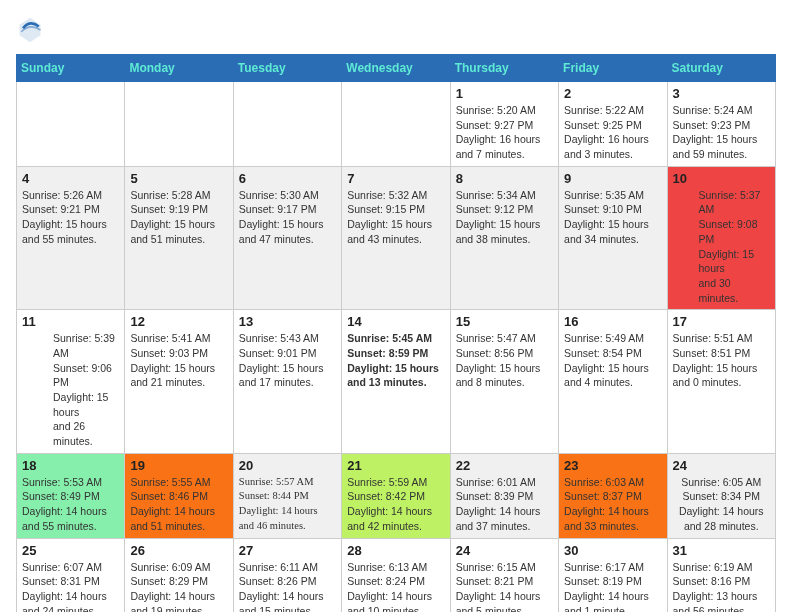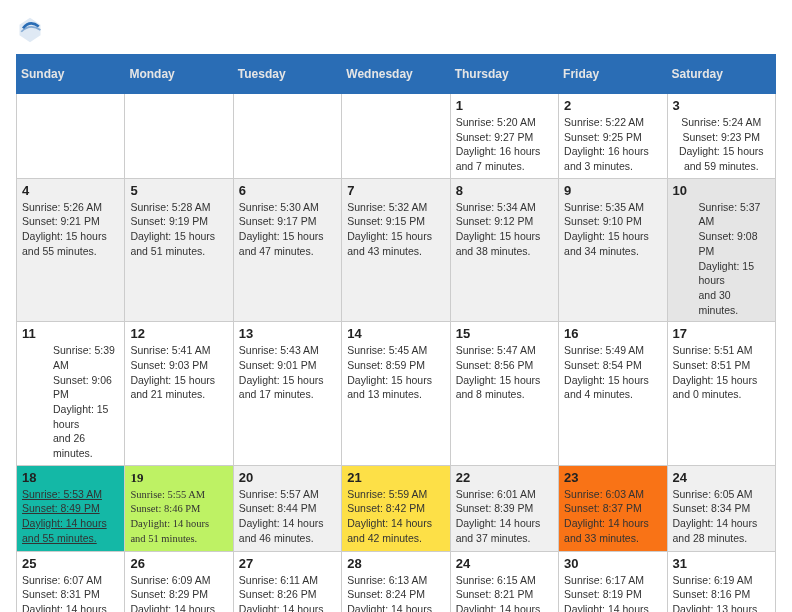--- a/index.html
+++ b/index.html
@@ -44,22 +44,22 @@
       font-size: 14px;
       color: #555;
     }
     .calendar {
       width: 100%;
       border-collapse: collapse;
       font-size: 11px;
     }
     .calendar th {
       background-color: #2a6db5;
-      color: #e5e5e5;
-      padding: 12px 4px;
+      color: #5eead4;
+      padding: 6px 4px;
       text-align: left;
       font-size: 12px;
       border: 1px solid #2a6db5;
     }
     .calendar td {
       border: 1px solid #ccc;
       vertical-align: top;
       padding: 4px 5px;
       width: 108px;
       min-height: 80px;
@@ -131,21 +131,21 @@
         </td>
         <td>
           <div class="day-number">2</div>
           <div class="day-info" style="white-space: pre-line;">Sunrise: 5:22 AM
 Sunset: 9:25 PM
 Daylight: 16 hours
 and 3 minutes.</div>
         </td>
         <td>
           <div class="day-number">3</div>
-          <div class="day-info" style="white-space: pre-line; text-align: center;">Sunrise: 5:24 AM
+          <div class="day-info" style="white-space: pre-line;">Sunrise: 5:24 AM
 Sunset: 9:23 PM
 Daylight: 15 hours
 and 59 minutes.</div>
         </td>
       </tr>
       <tr>
         <td style="background: rgb(240, 240, 240);">
           <div class="day-number">4</div>
           <div class="day-info" style="white-space: pre-line;">Sunrise: 5:26 AM
 Sunset: 9:21 PM
@@ -180,21 +180,21 @@
 Daylight: 15 hours
 and 38 minutes.</div>
         </td>
         <td style="background: rgb(240, 240, 240);">
           <div class="day-number">9</div>
           <div class="day-info" style="white-space: pre-line;">Sunrise: 5:35 AM
 Sunset: 9:10 PM
 Daylight: 15 hours
 and 34 minutes.</div>
         </td>
-        <td style="background: #e5e5e5;">
+        <td style="background: #ef4444;">
           <div class="day-number">10</div>
           <div class="day-info" style="white-space: pre-line; margin-left: 26px;">Sunrise: 5:37 AM
 Sunset: 9:08 PM
 Daylight: 15 hours
 and 30 minutes.</div>
         </td>
       </tr>
       <tr>
         <td>
           <div class="day-number">11</div>
@@ -212,21 +212,21 @@
         </td>
         <td>
           <div class="day-number">13</div>
           <div class="day-info" style="white-space: pre-line;">Sunrise: 5:43 AM
 Sunset: 9:01 PM
 Daylight: 15 hours
 and 17 minutes.</div>
         </td>
         <td>
           <div class="day-number">14</div>
-          <div class="day-info" style="white-space: pre-line;">Sunrise: 5:45 AM
+          <div class="day-info" style="white-space: pre-line; font-weight: bold;">Sunrise: 5:45 AM
 Sunset: 8:59 PM
 Daylight: 15 hours
 and 13 minutes.</div>
         </td>
         <td>
           <div class="day-number">15</div>
           <div class="day-info" style="white-space: pre-line;">Sunrise: 5:47 AM
 Sunset: 8:56 PM
 Daylight: 15 hours
 and 8 minutes.</div>
@@ -240,42 +240,42 @@
         </td>
         <td>
           <div class="day-number">17</div>
           <div class="day-info" style="white-space: pre-line;">Sunrise: 5:51 AM
 Sunset: 8:51 PM
 Daylight: 15 hours
 and 0 minutes.</div>
         </td>
       </tr>
       <tr>
-        <td style="background: #14b8a6;">
+        <td style="background: #86efac;">
           <div class="day-number">18</div>
-          <div class="day-info" style="white-space: pre-line; text-decoration: underline;">Sunrise: 5:53 AM
+          <div class="day-info" style="white-space: pre-line;">Sunrise: 5:53 AM
 Sunset: 8:49 PM
 Daylight: 14 hours
 and 55 minutes.</div>
         </td>
-        <td style="background: #bef264; font-family: Liberation Serif, serif;">
+        <td style="background: #f97316;">
           <div class="day-number">19</div>
           <div class="day-info" style="white-space: pre-line;">Sunrise: 5:55 AM
 Sunset: 8:46 PM
 Daylight: 14 hours
 and 51 minutes.</div>
         </td>
         <td style="background: rgb(240, 240, 240);">
           <div class="day-number">20</div>
-          <div class="day-info" style="white-space: pre-line;">Sunrise: 5:57 AM
+          <div class="day-info" style="white-space: pre-line; font-family: Liberation Serif, serif;">Sunrise: 5:57 AM
 Sunset: 8:44 PM
 Daylight: 14 hours
 and 46 minutes.</div>
         </td>
-        <td style="background: #fde047;">
+        <td style="background: #bef264;">
           <div class="day-number">21</div>
           <div class="day-info" style="white-space: pre-line;">Sunrise: 5:59 AM
 Sunset: 8:42 PM
 Daylight: 14 hours
 and 42 minutes.</div>
         </td>
         <td style="background: rgb(240, 240, 240);">
           <div class="day-number">22</div>
           <div class="day-info" style="white-space: pre-line;">Sunrise: 6:01 AM
 Sunset: 8:39 PM
@@ -284,21 +284,21 @@
         </td>
         <td style="background: #f97316;">
           <div class="day-number">23</div>
           <div class="day-info" style="white-space: pre-line;">Sunrise: 6:03 AM
 Sunset: 8:37 PM
 Daylight: 14 hours
 and 33 minutes.</div>
         </td>
         <td style="background: rgb(240, 240, 240);">
           <div class="day-number">24</div>
-          <div class="day-info" style="white-space: pre-line;">Sunrise: 6:05 AM
+          <div class="day-info" style="white-space: pre-line; text-align: center;">Sunrise: 6:05 AM
 Sunset: 8:34 PM
 Daylight: 14 hours
 and 28 minutes.</div>
         </td>
       </tr>
       <tr>
         <td>
           <div class="day-number">25</div>
           <div class="day-info" style="white-space: pre-line;">Sunrise: 6:07 AM
 Sunset: 8:31 PM

